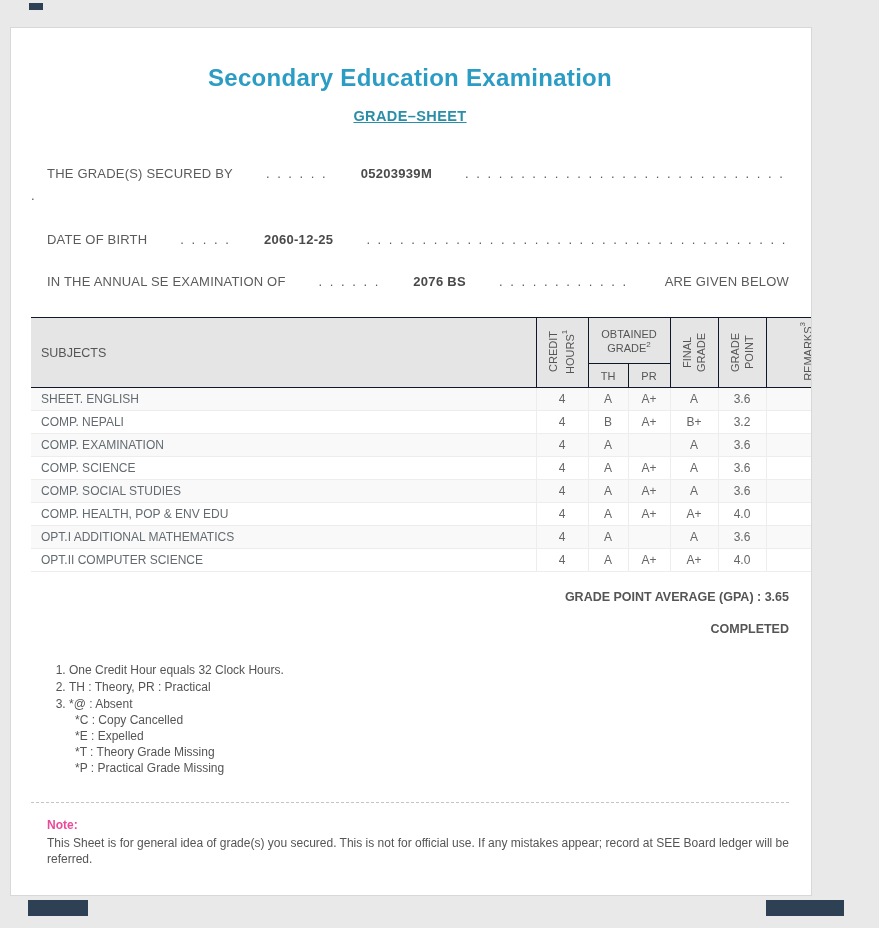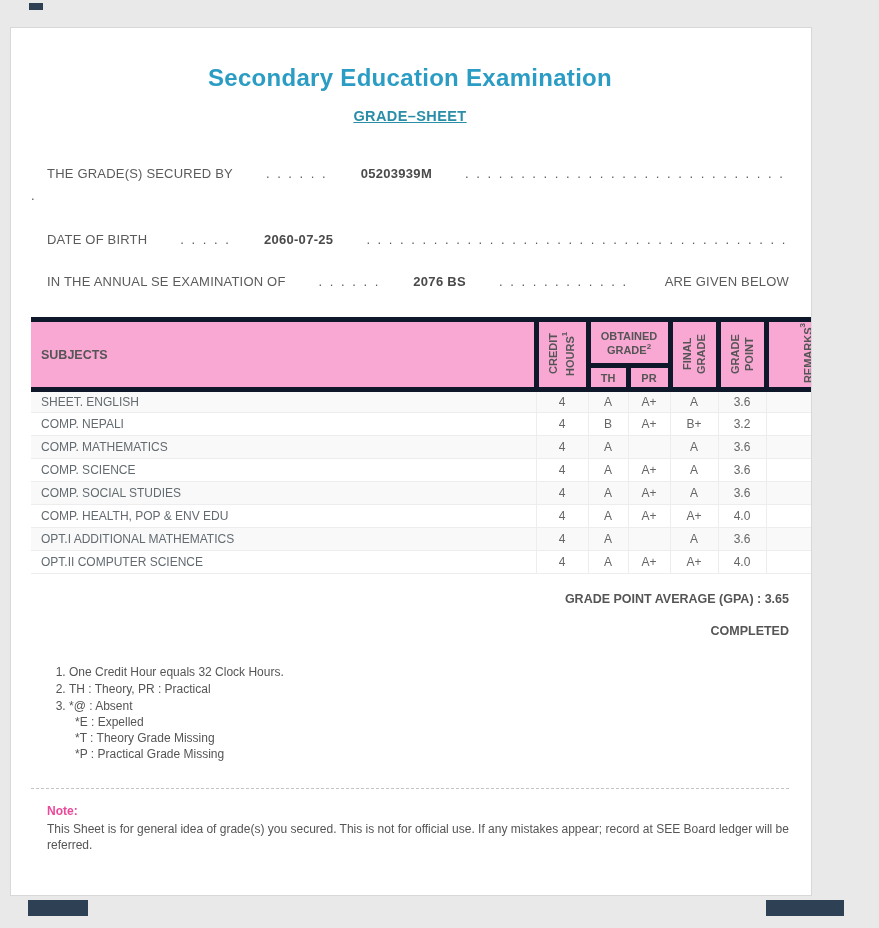--- a/index.html
+++ b/index.html
@@ -70,27 +70,27 @@
   .mt-dob  { margin-top: 29px; align-items: flex-end; }
   .mt-exam { margin-top: 27px; }
 
   table.grades {
     border-collapse: collapse;
     table-layout: fixed;
     width: 816px;
     margin-top: 28px;
   }
   thead th {
-    border: 5px solid #0f172a;
+    border: 1px solid #0f172a;
     font-size: 11px;
-    font-weight: bold;
+    font-weight: normal;
     color: #555555;
     vertical-align: middle;
     text-align: center;
-    background: #f9a8d4;
+    background: #e5e5e5;
   }
   thead tr.h-top { height: 46px; }
   thead tr.h-sub { height: 24px; }
   th.subjects-h {
     border-left: none;
     text-align: left;
     padding-left: 10px;
     font-size: 12.5px;
   }
   th.last-col { }
@@ -175,21 +175,21 @@
     <span class="lbl">THE GRADE(S) SECURED BY</span>
     <span class="dots-mid">. . . . . .</span>
     <span class="val">05203939M</span>
     <span class="dots-fill">. . . . . . . . . . . . . . . . . . . . . . . . . . . . . . . . . . . . . . . . . . . . . . . . . . . . . . . . . . . . . . . . . . . . . . . . . . . . . . . . . . . . . . . . . . . . . . . . . . . . . . . . . . . . . . . . . . . . . . . .</span>
   </div>
   <div class="wrap-dot">.</div>
 
   <div class="info-line mt-dob">
     <span class="lbl">DATE OF BIRTH</span>
     <span class="dots-mid">. . . . .</span>
-    <span class="val">2060-07-25</span>
+    <span class="val">2060-12-25</span>
     <span class="dots-fill">. . . . . . . . . . . . . . . . . . . . . . . . . . . . . . . . . . . . . . . . . . . . . . . . . . . . . . . . . . . . . . . . . . . . . . . . . . . . . . . . . . . . . . . . . . . . . . . . . . . . . . . . . . . . . . . . . . . . . . . .</span>
   </div>
 
   <div class="info-line mt-exam">
     <span class="lbl">IN THE ANNUAL SE EXAMINATION OF</span>
     <span class="dots-mid">. . . . . .</span>
     <span class="val">2076 BS</span>
     <span class="dots-fill">. . . . . . . . . . . . . . . . . . . . . . . . . . . . . . . . . . . . . . . . . . . . . . . . . . . . . . . . . . . . . . . . . . . . . . . . . . . . . . . . . . . . . . . . . . . . . . . . . . . . . . . . . . . . . . . . . . . . . . . .</span>
     <span class="suffix">ARE GIVEN BELOW</span>
   </div>
@@ -241,21 +241,21 @@
       <tr>
         <td class="subj">COMP. NEPALI</td>
         <td>4</td>
         <td>B</td>
         <td>A+</td>
         <td>B+</td>
         <td>3.2</td>
         <td></td>
       </tr>
       <tr>
-        <td class="subj">COMP. MATHEMATICS</td>
+        <td class="subj">COMP. EXAMINATION</td>
         <td>4</td>
         <td>A</td>
         <td></td>
         <td>A</td>
         <td>3.6</td>
         <td></td>
       </tr>
       <tr>
         <td class="subj">COMP. SCIENCE</td>
         <td>4</td>
@@ -306,20 +306,21 @@
 
   <div class="gpa-line">GRADE POINT AVERAGE (GPA) : 3.65</div>
   <div class="status-line">COMPLETED</div>
 
   <div class="footnotes">
     <ol>
       <li>One Credit Hour equals 32 Clock Hours.</li>
       <li>TH : Theory, PR : Practical</li>
       <li>
         <span>*@ : Absent</span>
+        <div class="subnote">*C : Copy Cancelled</div>
         <div class="subnote">*E : Expelled</div>
         <div class="subnote">*T : Theory Grade Missing</div>
         <div class="subnote">*P : Practical Grade Missing</div>
       </li>
     </ol>
   </div>
 
   <div class="dashed-sep"></div>
 
   <div class="note-block">

